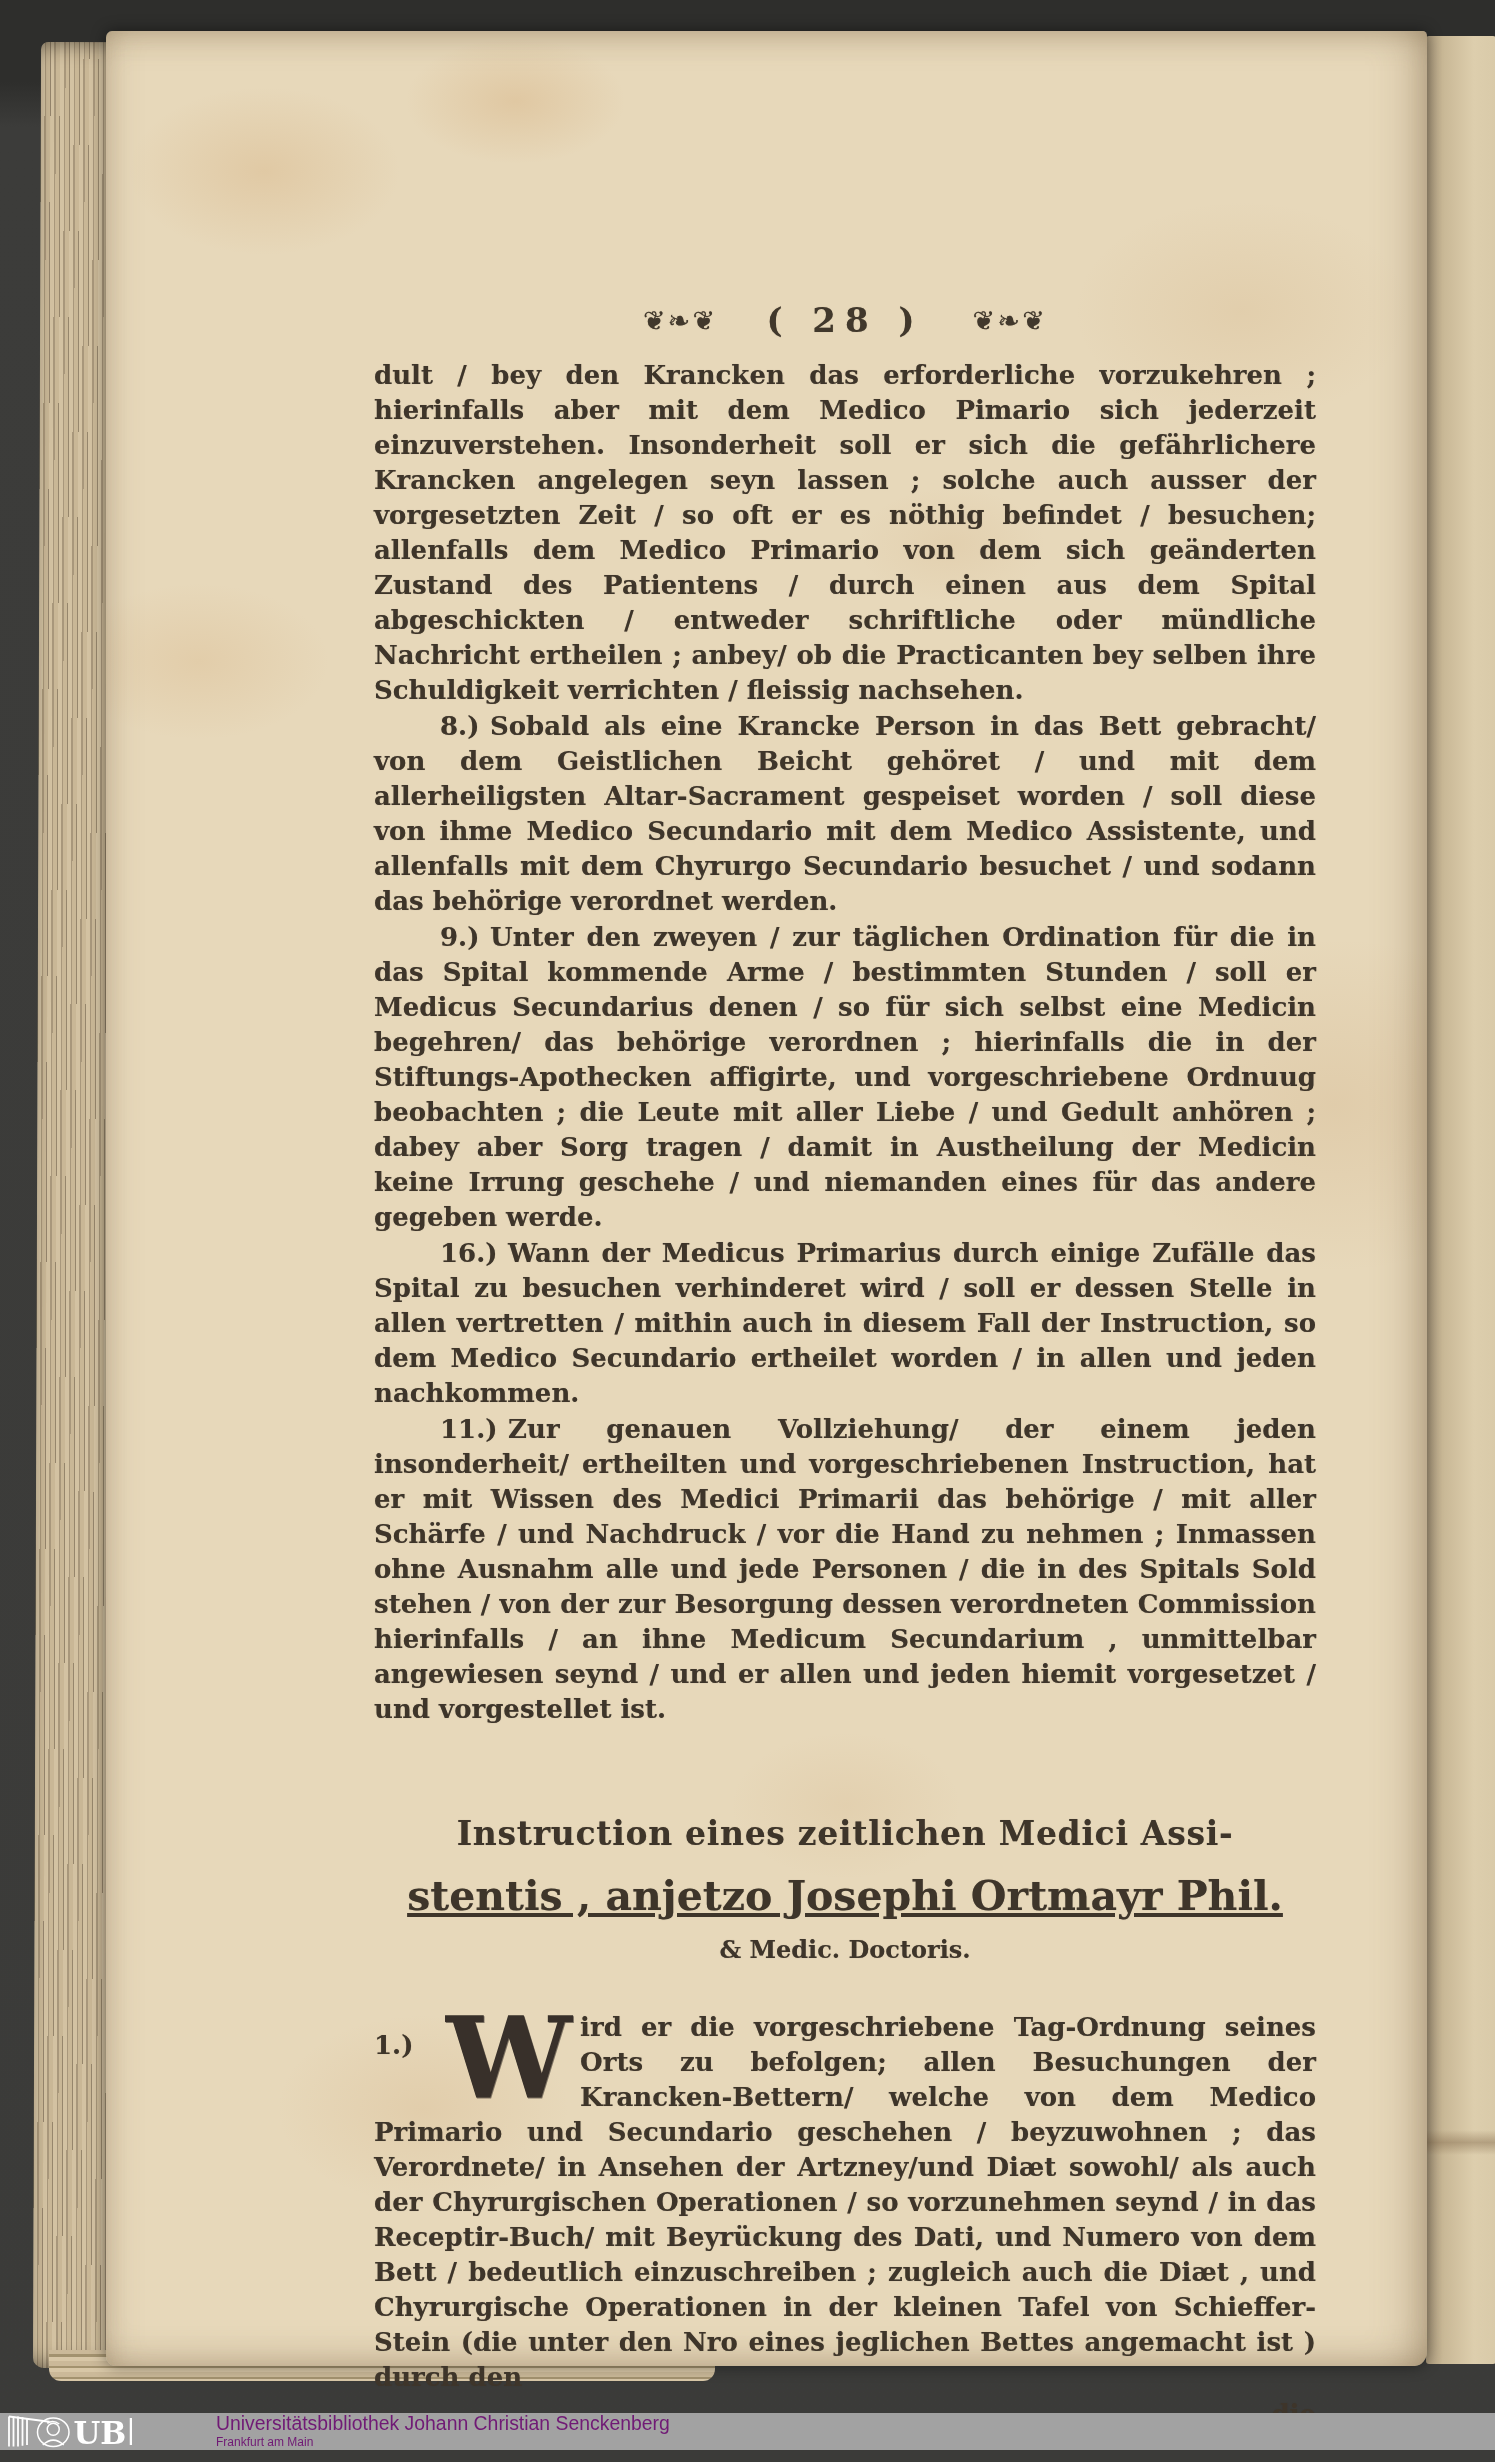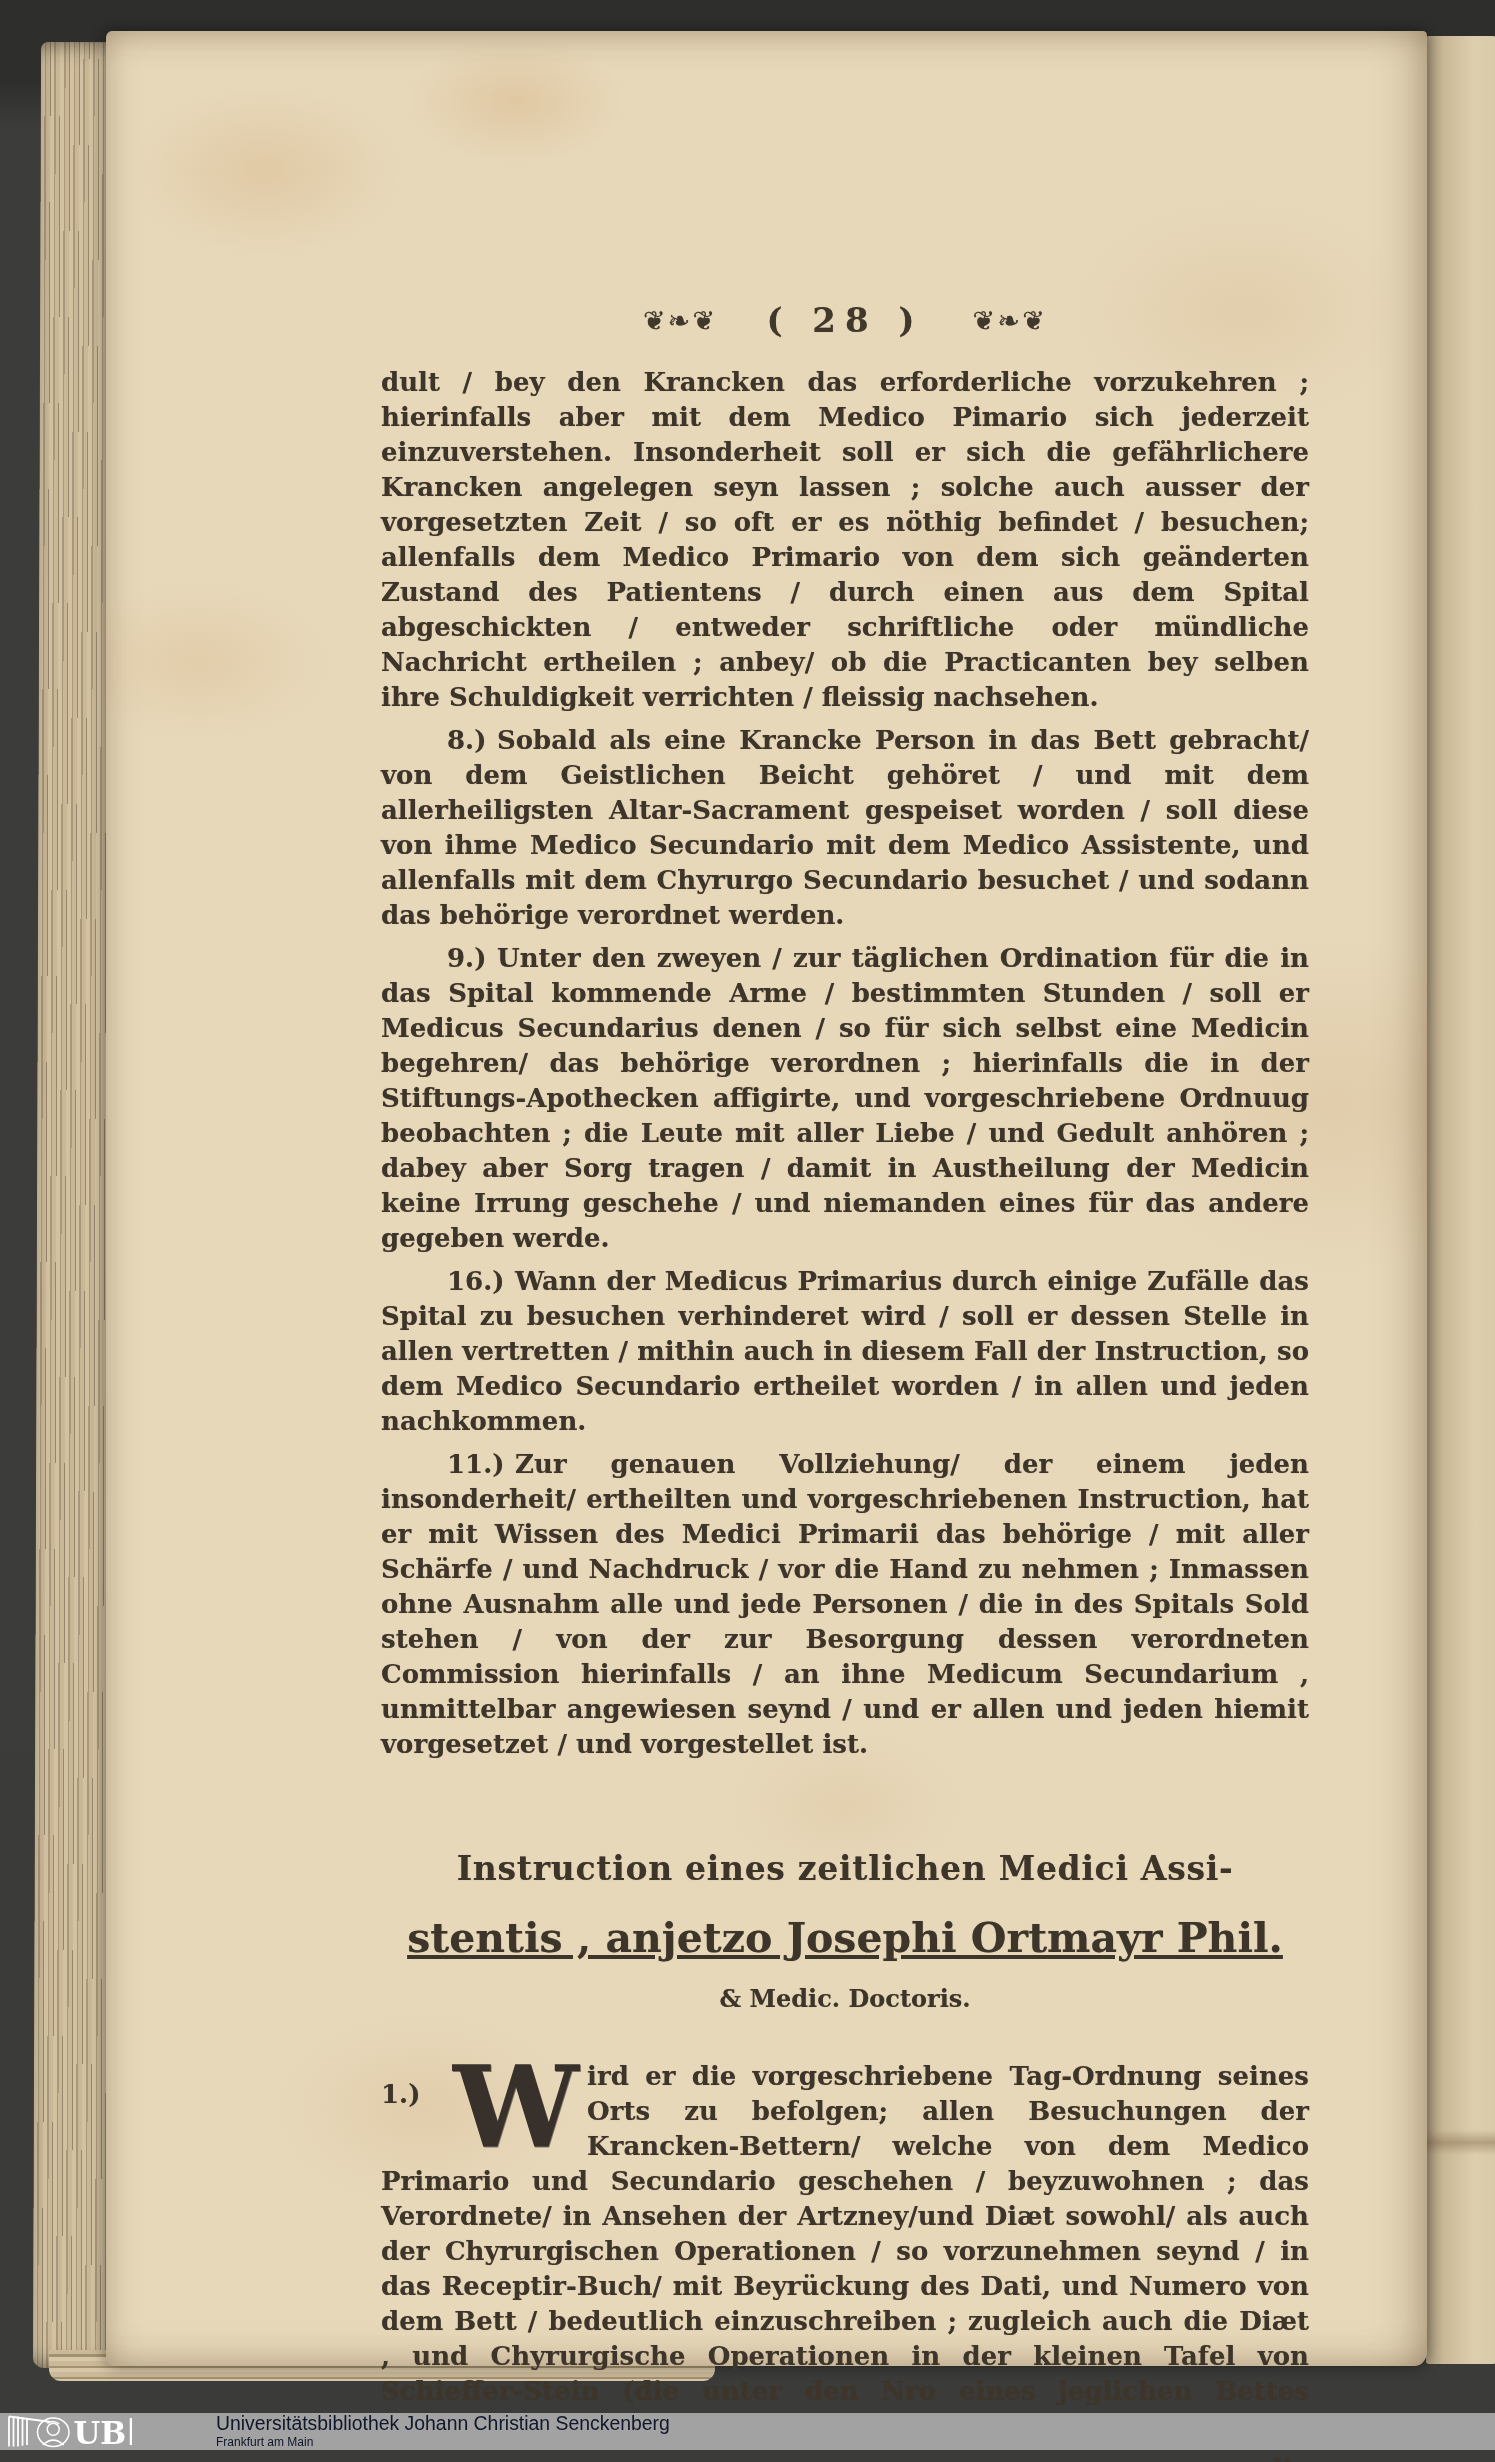--- a/index.html
+++ b/index.html
@@ -57,41 +57,41 @@
     display:flex;justify-content:center;align-items:center;gap:49px;
     color:#41382c;
   }
   .ornament{font:27px "DejaVu Sans",sans-serif;letter-spacing:2.2px;text-shadow:0 0 0.7px rgba(60,50,35,.5);}
   .page-label{font:34px/1 "DejaVu Serif",serif;font-weight:bold;letter-spacing:9px;text-shadow:0 0 0.7px rgba(60,50,35,.4);}
   .textblock{
     position:absolute;left:267px;top:326px;width:944px;
     font:bold 26px/35px "DejaVu Serif",serif;color:#3e352a;
     text-align:justify;text-shadow:0 0 0.7px rgba(62,53,42,.45);
   }
-  .textblock p{margin:8px;}
+  .textblock p{margin:1px;}
   .para-num{padding-right:10.5px;}
   p.sec{text-indent:66px;}
   .head1{margin-top:75px !important;text-align:center;font-size:33px;line-height:63px;letter-spacing:0.7px;}
   .head2{text-align:center;font-size:41px;line-height:60px;text-decoration:underline;}
   .head3{text-align:center;font-size:24px;line-height:46px;}
   .sec1{margin-top:37px !important;}
   .s1num{float:left;width:72px;padding-top:18px;}
   .dropcap{
     float:left;font-size:112px;line-height:84px;font-weight:bold;
     margin:6px 12px 0 0;letter-spacing:-3.7px;color:#38302a;
     text-shadow:0.7px 0.7px 0 rgba(56,48,42,.6);
   }
   .catchword{text-align:right !important;margin-top:1.5px !important;}
   
   .footer{
     position:absolute;left:0;bottom:12px;width:1496px;height:37px;z-index:3;
     background:#a2a2a2;display:flex;align-items:center;
   }
   .logo{margin-left:6px;flex:0 0 auto;}
-  .footer-text{margin-left:30px;color:#0f172a;font-family:"Liberation Sans",sans-serif;}
+  .footer-text{margin-left:30px;color:#701a75;font-family:"Liberation Sans",sans-serif;}
   .ft1{font-size:19.4px;line-height:20px;}
   .ft2{font-size:12px;line-height:18px;}
 </style>
 </head>
 <body>
 
 <div class="page-stack"></div>
 <div class="bottom-stack"></div>
 <div class="next-page">
   <div class="crease"></div>

